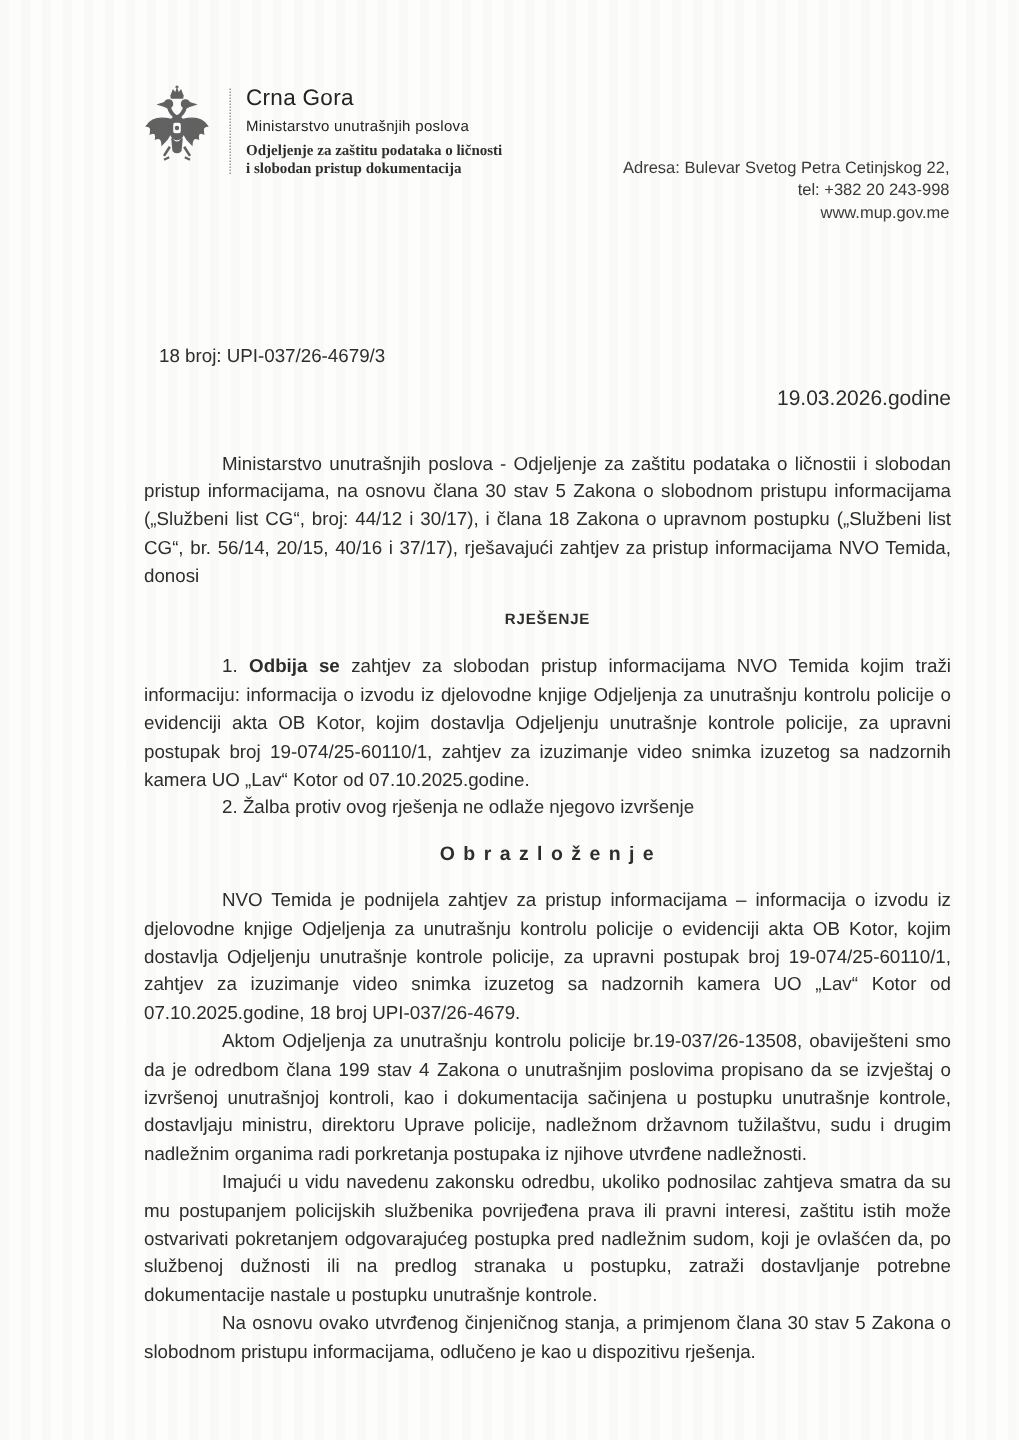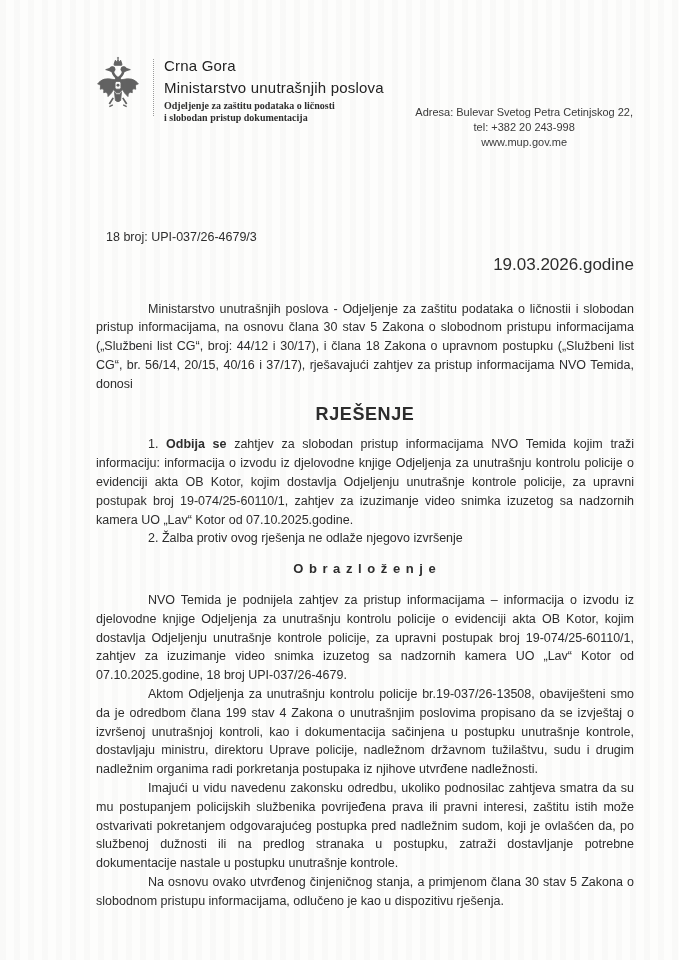--- a/index.html
+++ b/index.html
@@ -17,30 +17,30 @@
       #fdfdfc;
     overflow:hidden;
     color:#2b2b2b;
     padding-left:11px;
   }
   
   .coat{position:absolute;left:92px;top:55px;width:52px;height:58px;opacity:.88;}
   .lh-divider{position:absolute;left:153px;top:59px;height:57px;border-left:1px dotted #9a9a9a;}
   .org{position:absolute;left:164px;top:58px;line-height:1;}
   .org .country{font-size:15px;color:#232323;letter-spacing:.2px;}
-  .org .ministry{font-size:15px;color:#232323;margin-top:7px;letter-spacing:.2px;}
+  .org .ministry{font-size:10px;color:#232323;margin-top:7px;letter-spacing:.2px;}
   .org .dept{font-family:"Liberation Serif","DejaVu Serif",serif;font-weight:bold;font-size:10px;color:#2e2e2e;margin-top:5px;line-height:11.5px;}
-  .address{position:absolute;right:57px;top:105px;text-align:center;font-size:11px;line-height:15px;color:#3a3a3a;}
+  .address{position:absolute;right:57px;top:105px;text-align:right;font-size:11px;line-height:15px;color:#3a3a3a;}
   
   .content{padding:228px 56px 0 85px;font-size:12.5px;line-height:18.8px;color:#2d2d2d;}
   .refnum{margin-left:10px;font-size:12.5px;}
-  .daterow{text-align:right;margin-top:9px;font-size:17px;}
+  .daterow{text-align:right;margin-top:9px;font-size:14px;}
   p{margin:0;text-align:justify;text-indent:52px;}
   .intro{margin-top:25px;}
-  .doc-title{text-align:center;font-weight:bold;font-size:18px;letter-spacing:.6px;margin:11px 0 12px 0;text-indent:0;}
+  .doc-title{text-align:center;font-weight:bold;font-size:10px;letter-spacing:.6px;margin:11px 0 12px 0;text-indent:0;}
   .section-title{text-align:center;font-weight:bold;font-size:13px;letter-spacing:1px;margin:12px 0 12px 0;text-indent:0;}
   .item b{font-weight:bold;}
   .gap-top{margin-top:10px;}
 </style>
 </head>
 <body>
 
 <div class="page">
 
   <div class="coat">

